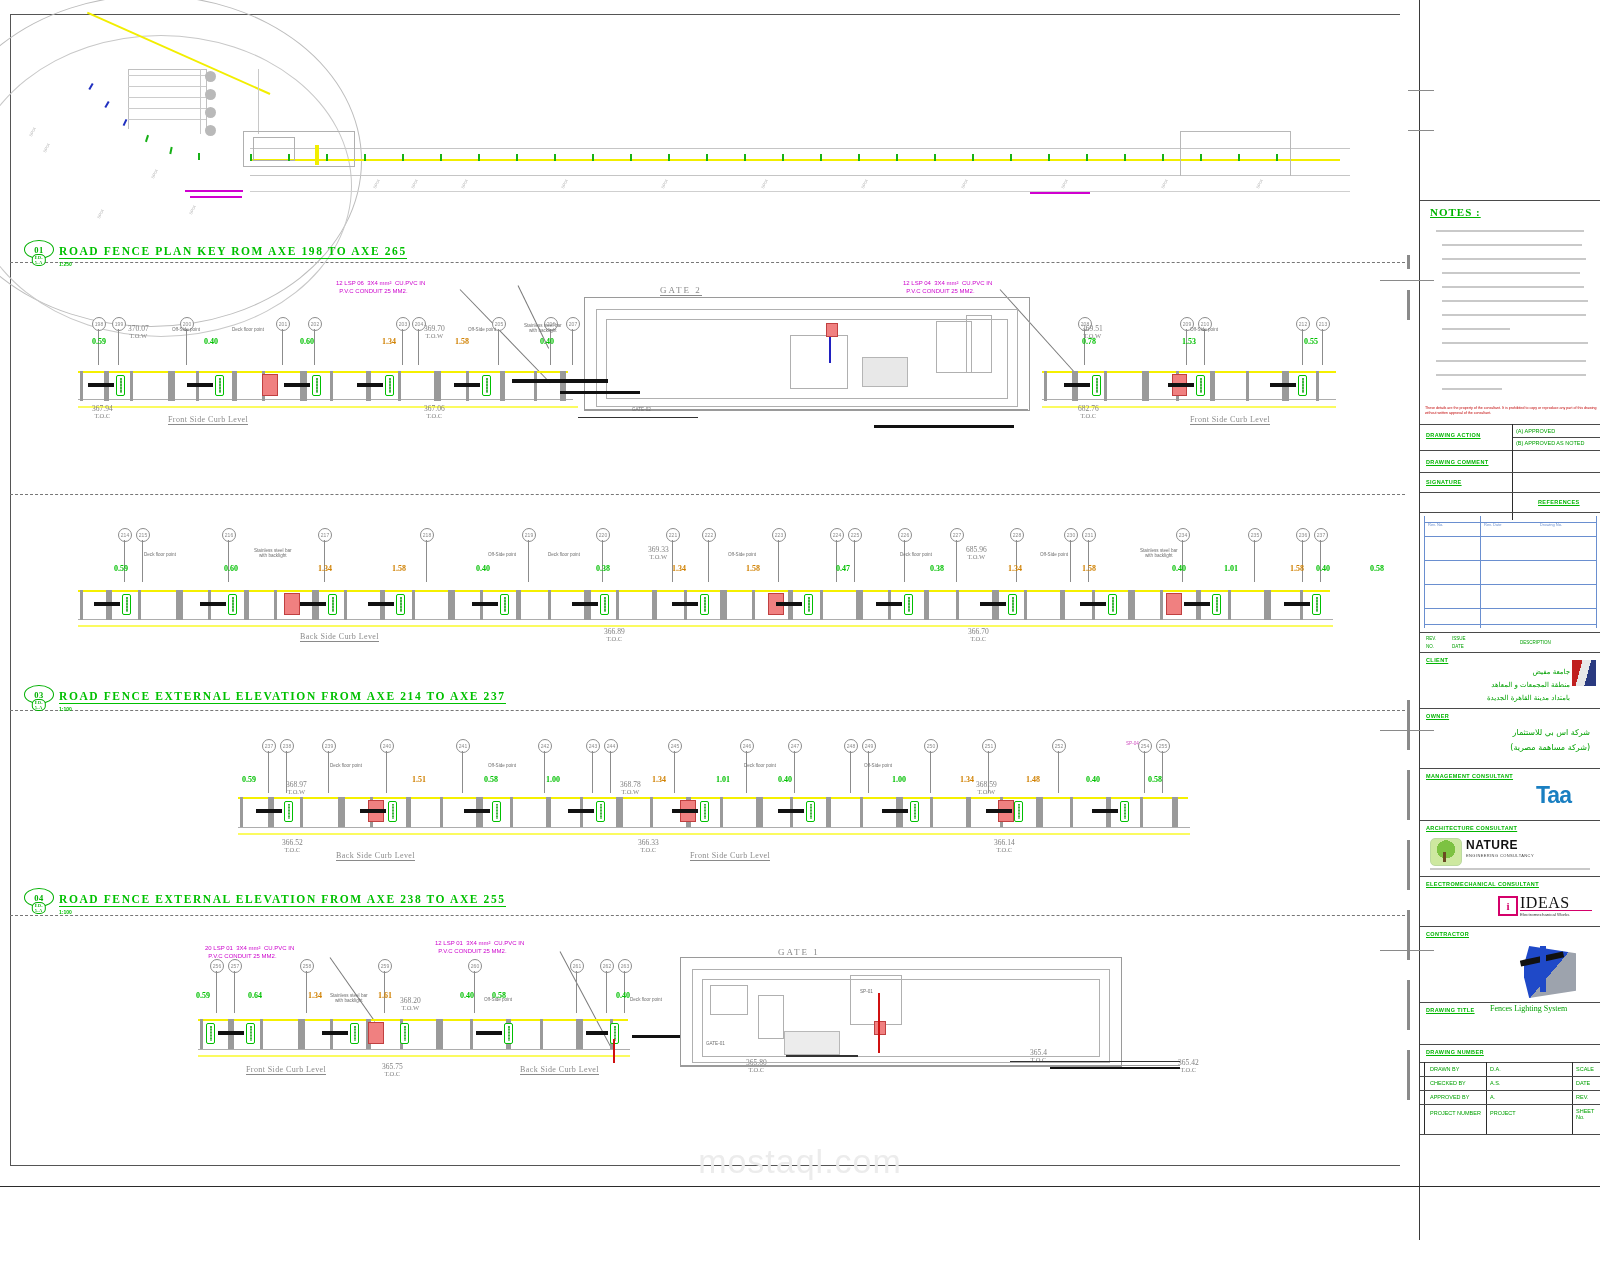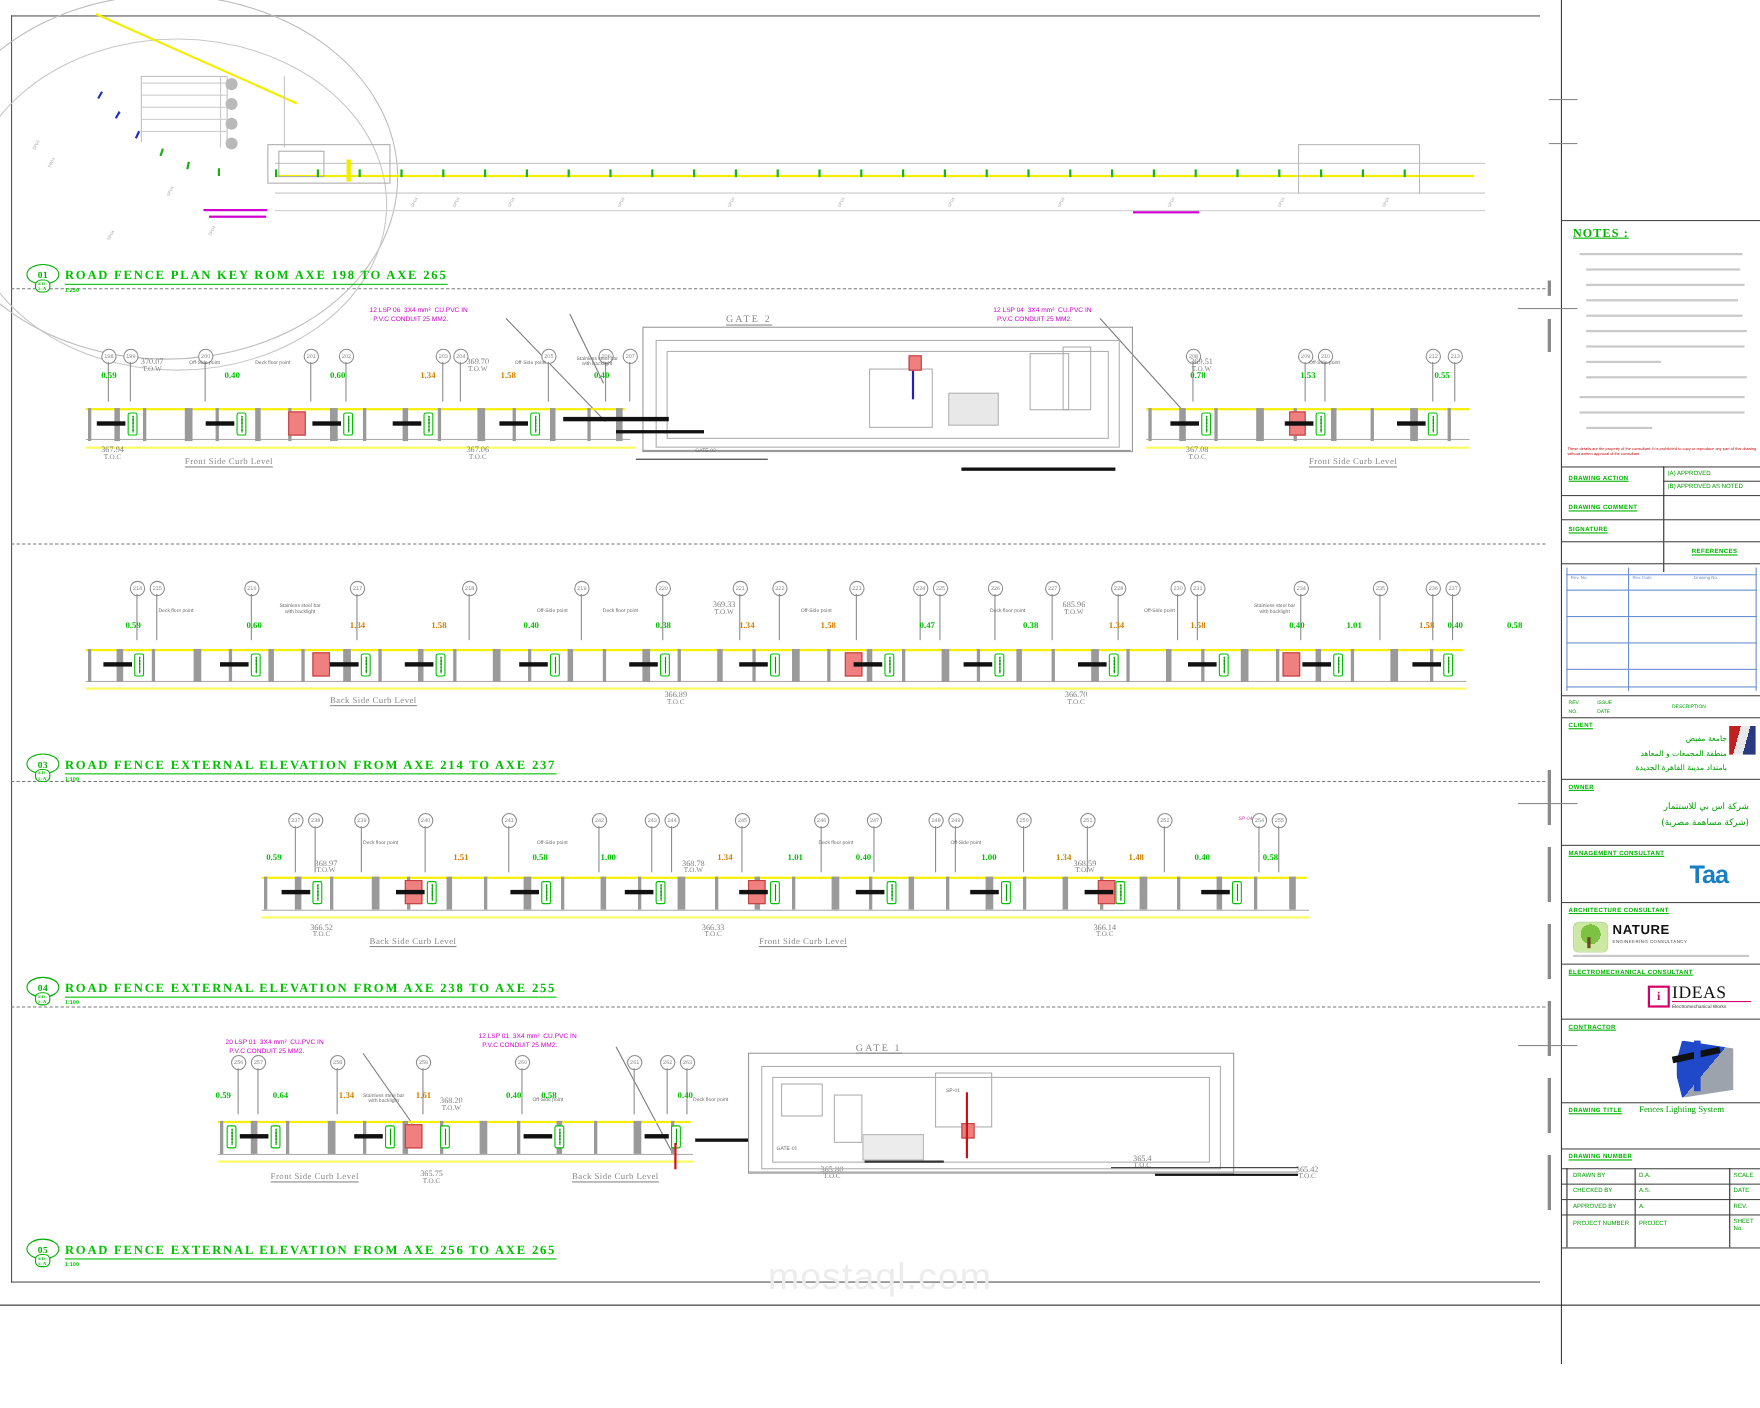--- a/index.html
+++ b/index.html
@@ -356,21 +356,21 @@
         <div class="vstick" style="left:1204px;top:54px;height:36px;"></div>
       <div class="axb" style="left:1296px;top:42px;">212</div>
         <div class="vstick" style="left:1302px;top:54px;height:36px;"></div>
       <div class="axb" style="left:1316px;top:42px;">213</div>
         <div class="vstick" style="left:1322px;top:54px;height:36px;"></div>
     </div>
     <div class="dim" style="left:1082px;top:62px;">0.78</div>
     <div class="dim" style="left:1182px;top:62px;">1.53</div>
     <div class="dim" style="left:1304px;top:62px;">0.55</div>
     <div class="lvl" style="left:1082px;top:50px;"><b>369.51</b>T.O.W</div>
-    <div class="lvl" style="left:1078px;top:130px;"><b>367.08</b>T.O.C</div>
+    <div class="lvl" style="left:1078px;top:130px;"><b>682.76</b>T.O.C</div>
     <div class="notelbl" style="left:1190px;top:52px;">Off-Side point</div>
   </div>
 
 
   <div class="band" style="left:0;top:520px;width:1400px;height:160px;">
     <div class="wallline" style="left:78px;top:70px;width:1252px;height:1.6px;"></div>
     <div class="curbline" style="left:78px;top:105px;width:1255px;height:2px;"></div>
     <div class="frame-line" style="left:78px;top:99px;width:1255px;height:1px;background:#adadad;"></div>
 
     <div>
@@ -779,30 +779,20 @@
     <div class="frame-line" style="left:878px;top:58px;width:1.6px;height:60px;background:#d01010;"></div>
     <div class="frame-line" style="left:613px;top:104px;width:1.6px;height:24px;background:#d01010;"></div>
     <div class="frame-line" style="left:632px;top:100px;width:48px;height:3px;background:#111;"></div>
     <div class="frame-line" style="left:786px;top:120px;width:72px;height:2px;background:#333;"></div>
     <div class="frame-line" style="left:1010px;top:126px;width:170px;height:1.4px;background:#333;"></div>
     <div class="frame-line" style="left:1050px;top:132px;width:130px;height:2.4px;background:#111;"></div>
     <div class="notelbl" style="left:706px;top:106px;">GATE-01</div>
     <div class="notelbl" style="left:860px;top:54px;">SP-01</div>
   </div>
 
-  <div class="sec-title" style="left:24px;top:1126px;">
-    <div class="sec-bubble">
-      <span>05</span>
-      <span class="sub">ED-5-A</span>
-    </div>
-    <div style="position:relative;">
-      <div class="sec-label">ROAD  FENCE  EXTERNAL  ELEVATION  FROM  AXE  256  TO  AXE  265</div>
-      <div class="sec-scale" style="left:0;">1:100</div>
-    </div>
-  </div>
 
   <div id="tb">
 
     <div class="thinline" style="top:200px;"></div>
 
     <div class="notes-h" style="left:10px;top:206px;">NOTES :</div>
     <div>
       <div class="noteline" style="left:16px;top:230px;width:148px;"></div>
       <div class="noteline" style="left:22px;top:244px;width:140px;"></div>
       <div class="noteline" style="left:22px;top:258px;width:144px;"></div>

